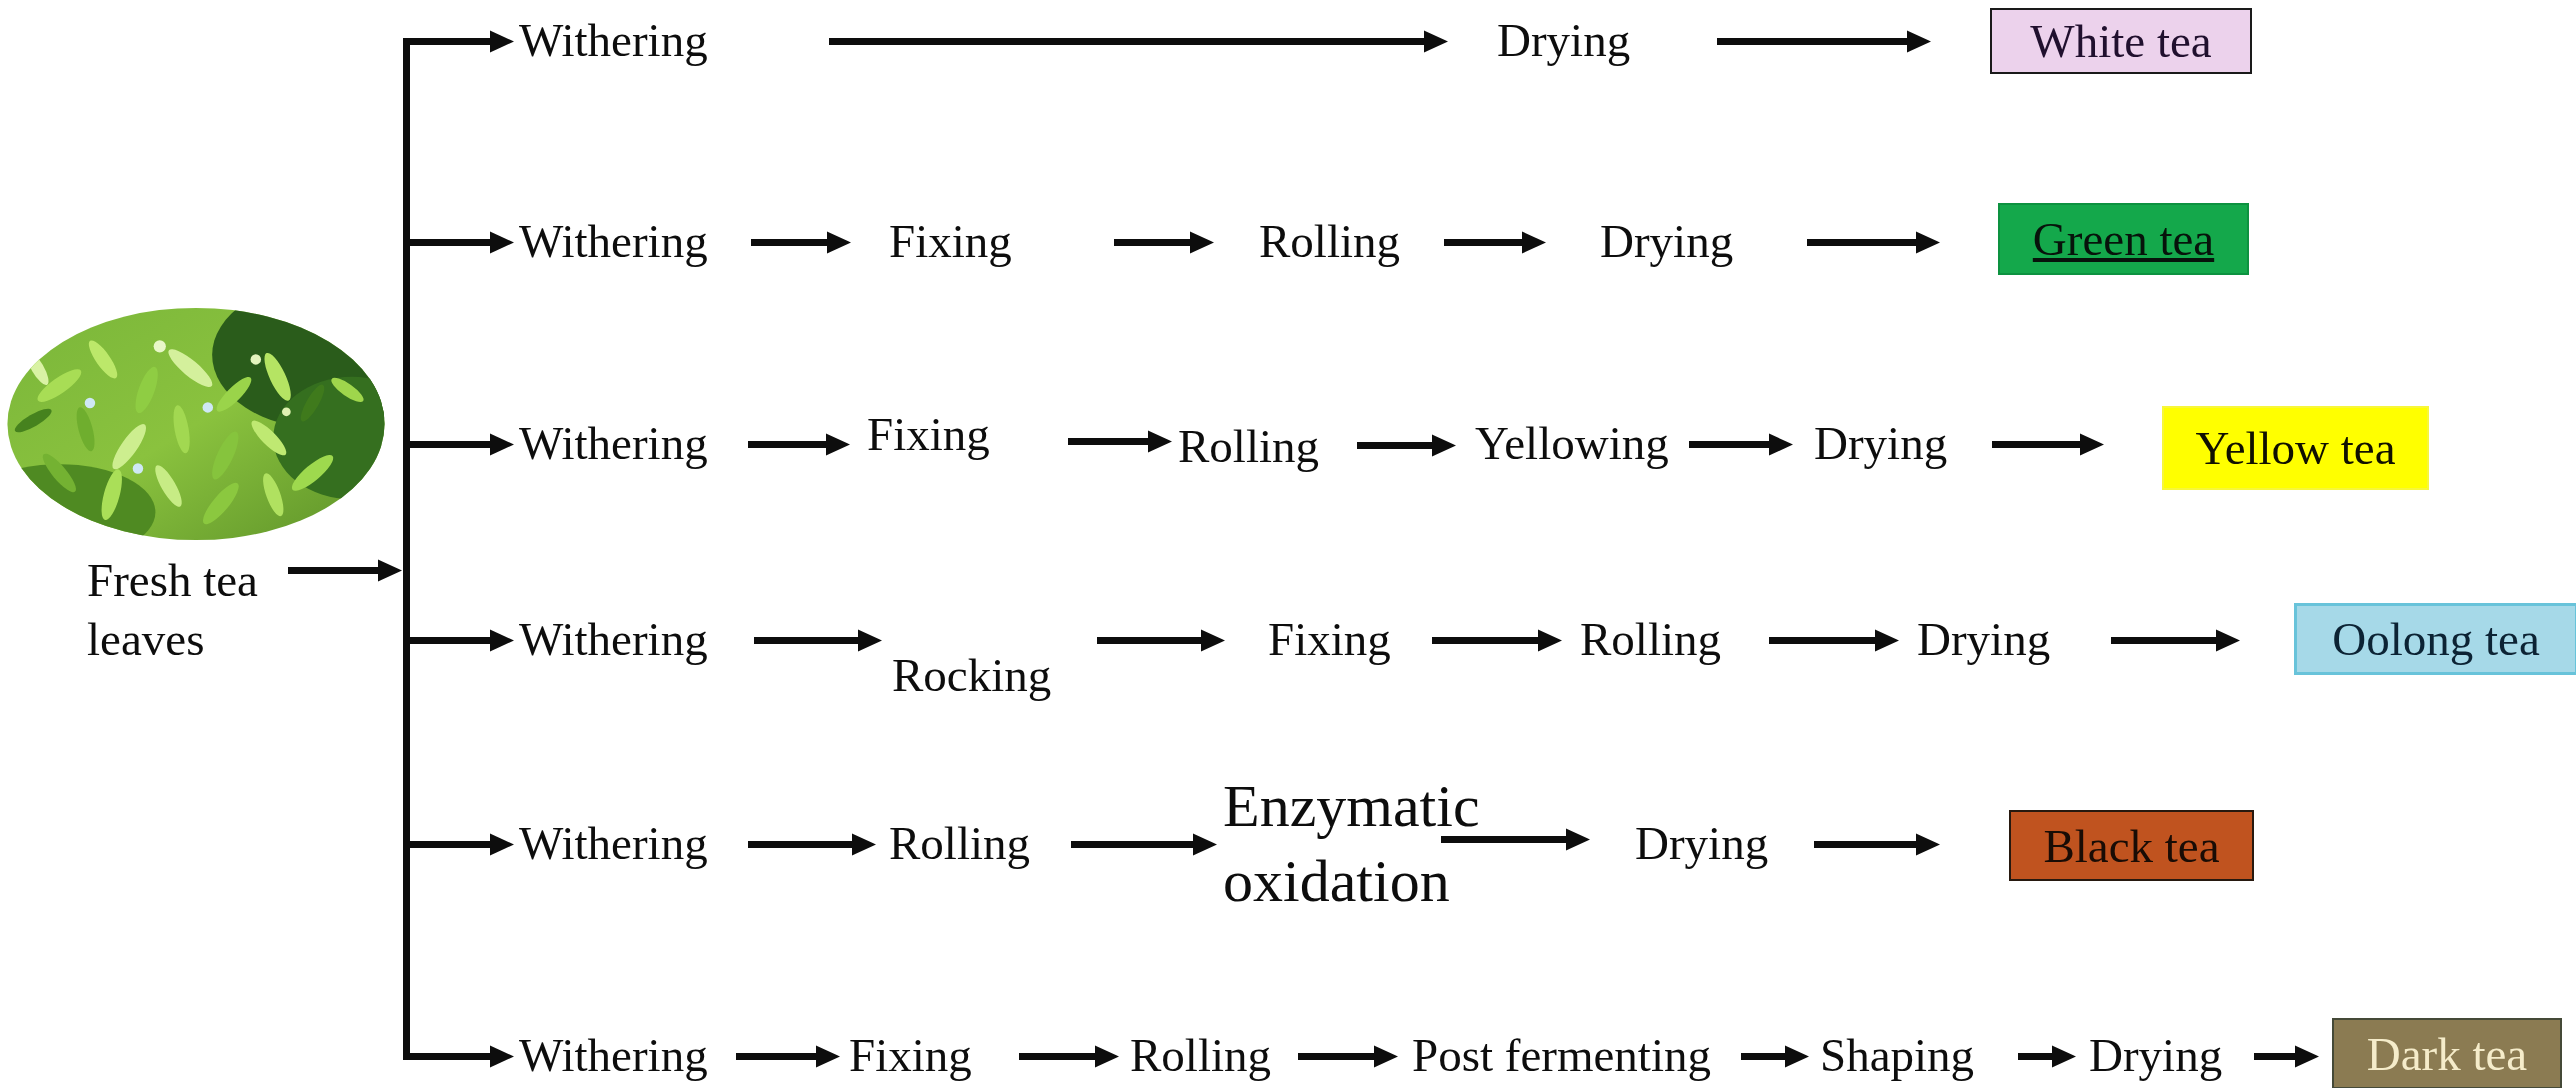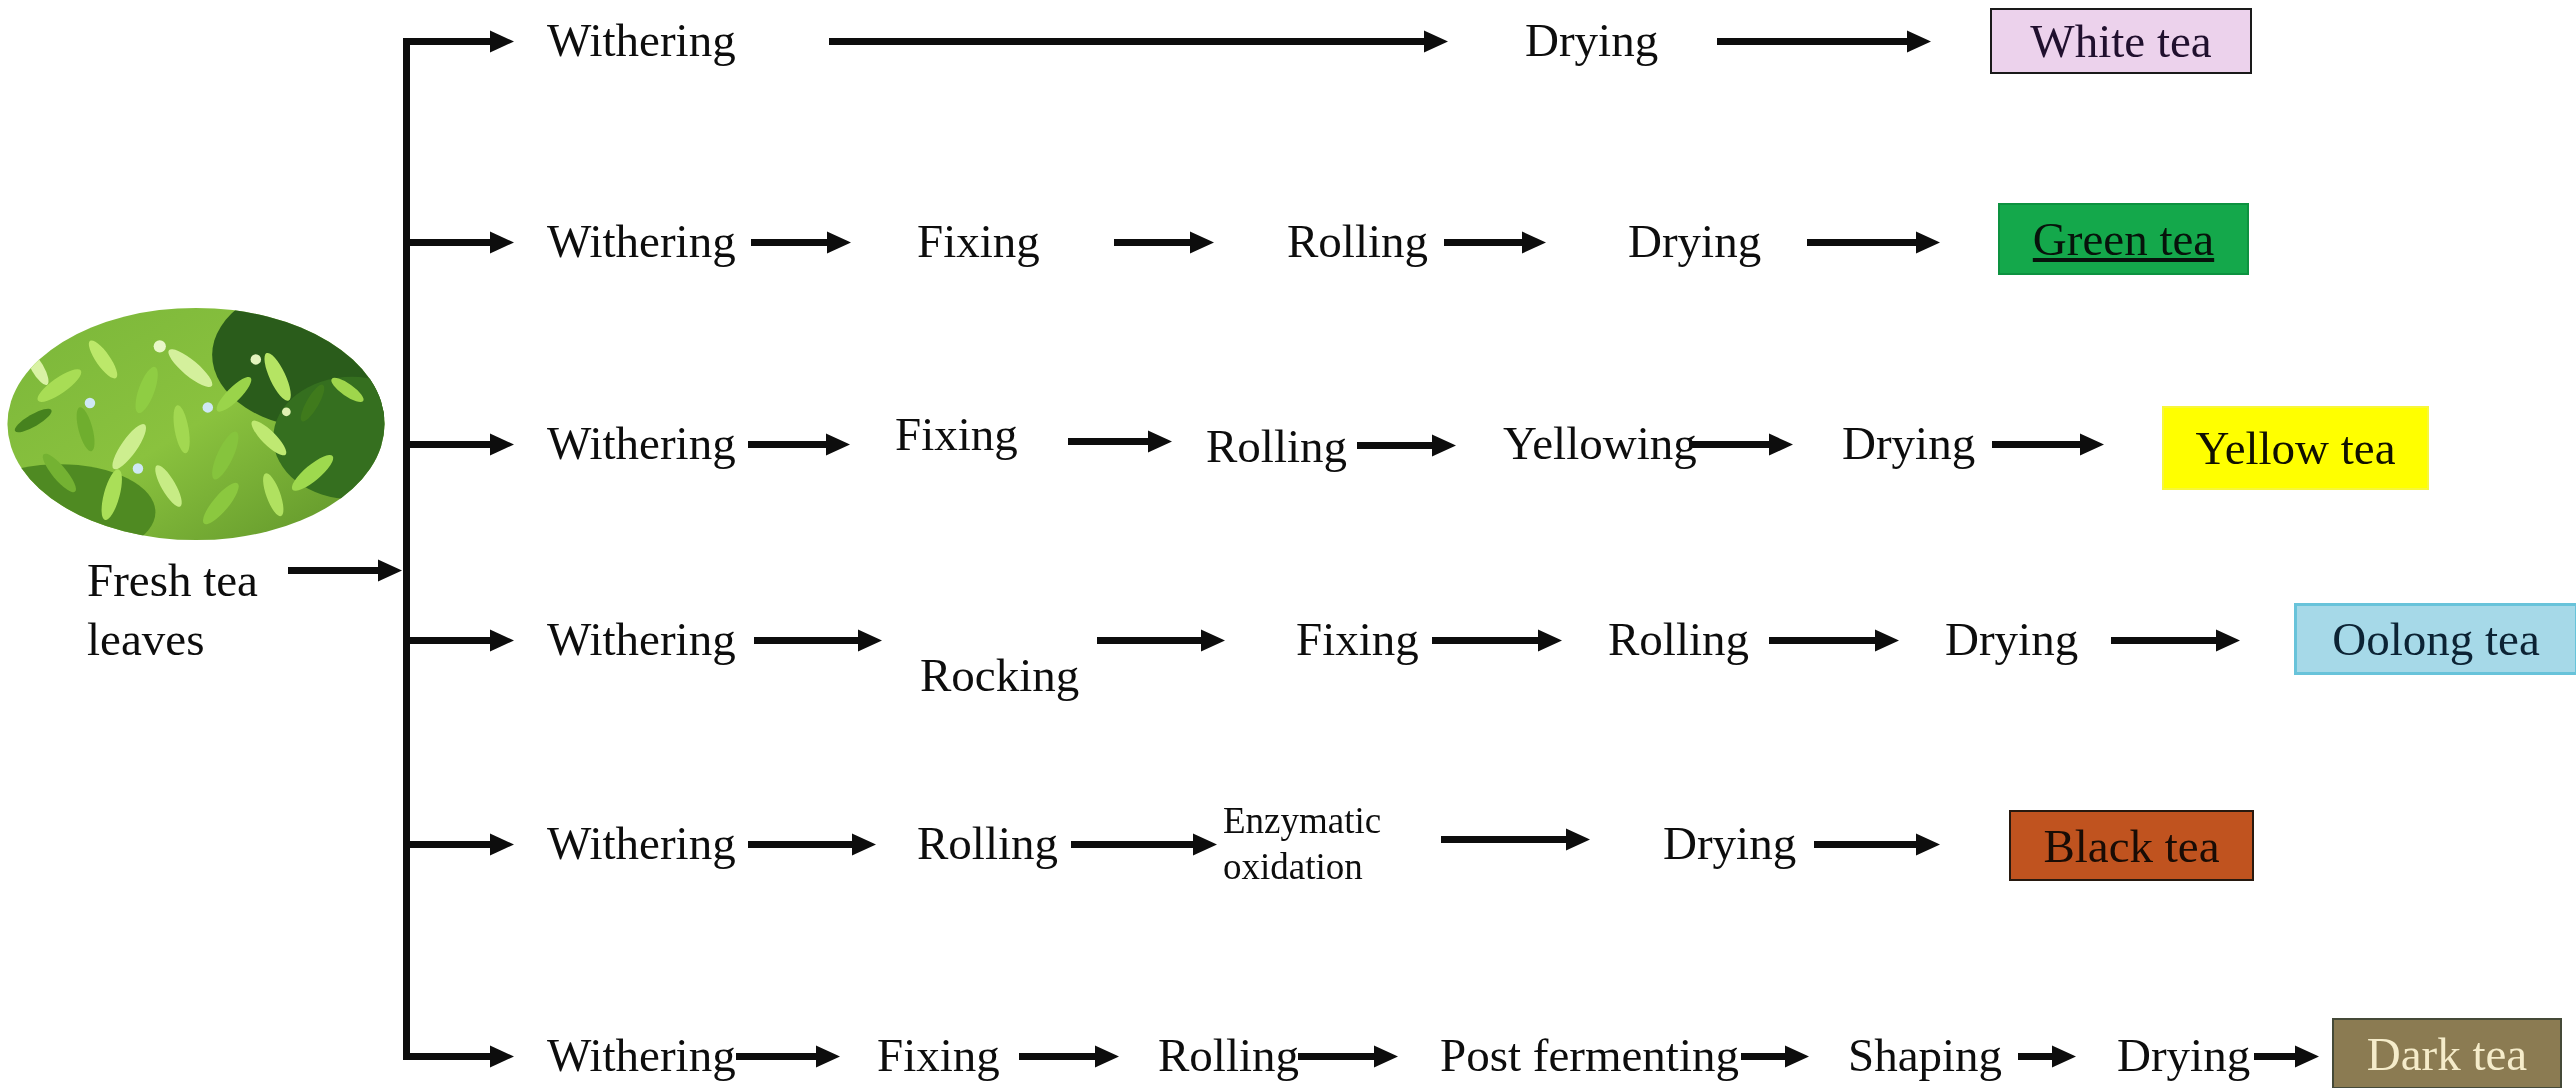--- a/index.html
+++ b/index.html
@@ -11,22 +11,22 @@
   }
   
   .trunk{position:absolute;width:7px;background:var(--ink,#0d0d0d);}
   .harrow{position:absolute;height:23px;transform:translateY(-50%);}
   .harrow::before{content:"";position:absolute;left:0;right:21px;top:50%;
     height:7px;transform:translateY(-50%);background:var(--ink,#0d0d0d);}
   .harrow::after{content:"";position:absolute;right:0;top:50%;transform:translateY(-50%);
     width:0;height:0;border-left:24.4px solid var(--ink,#0d0d0d);
     border-top:11.3px solid transparent;border-bottom:11.3px solid transparent;}
   
-  .lbl{position:absolute;transform:translateY(-52%);font-size:47px;white-space:nowrap;margin-left:28px;}
-  .lbl2{position:absolute;transform:translateY(-50%);font-size:37px;width:223px;
+  .lbl{position:absolute;transform:translateY(-52%);font-size:47px;white-space:nowrap;}
+  .lbl2{position:absolute;transform:translateY(-50%);font-size:60px;width:223px;
     line-height:1.25;}
   .srclbl{position:absolute;font-size:47px;width:209px;line-height:1.26;}
   
   .teabox{position:absolute;display:flex;align-items:center;justify-content:center;
     font-size:47px;border:2.6px solid #000;box-sizing:border-box;white-space:nowrap;}
 </style>
 </head>
 <body>
 
 <svg style="position:absolute;left:7px;top:307px" width="378" height="234" viewBox="0 0 433 268">

